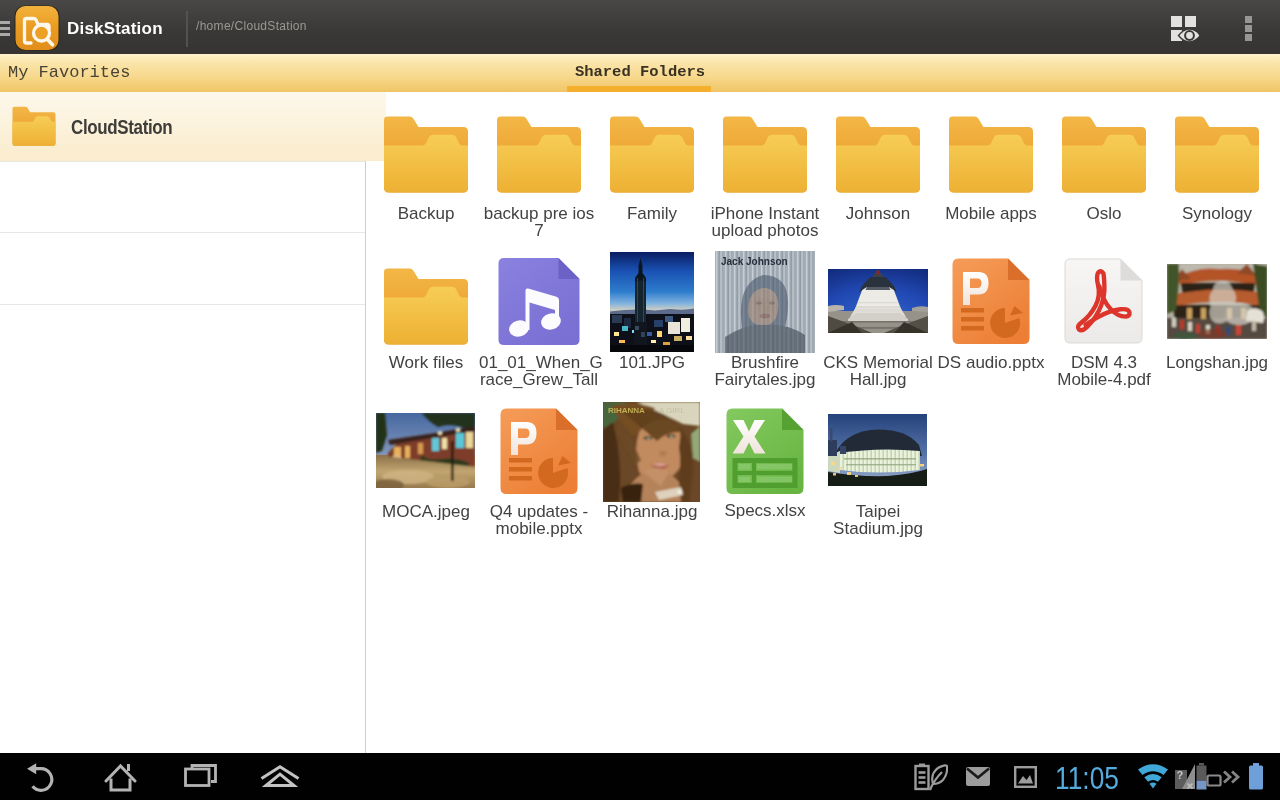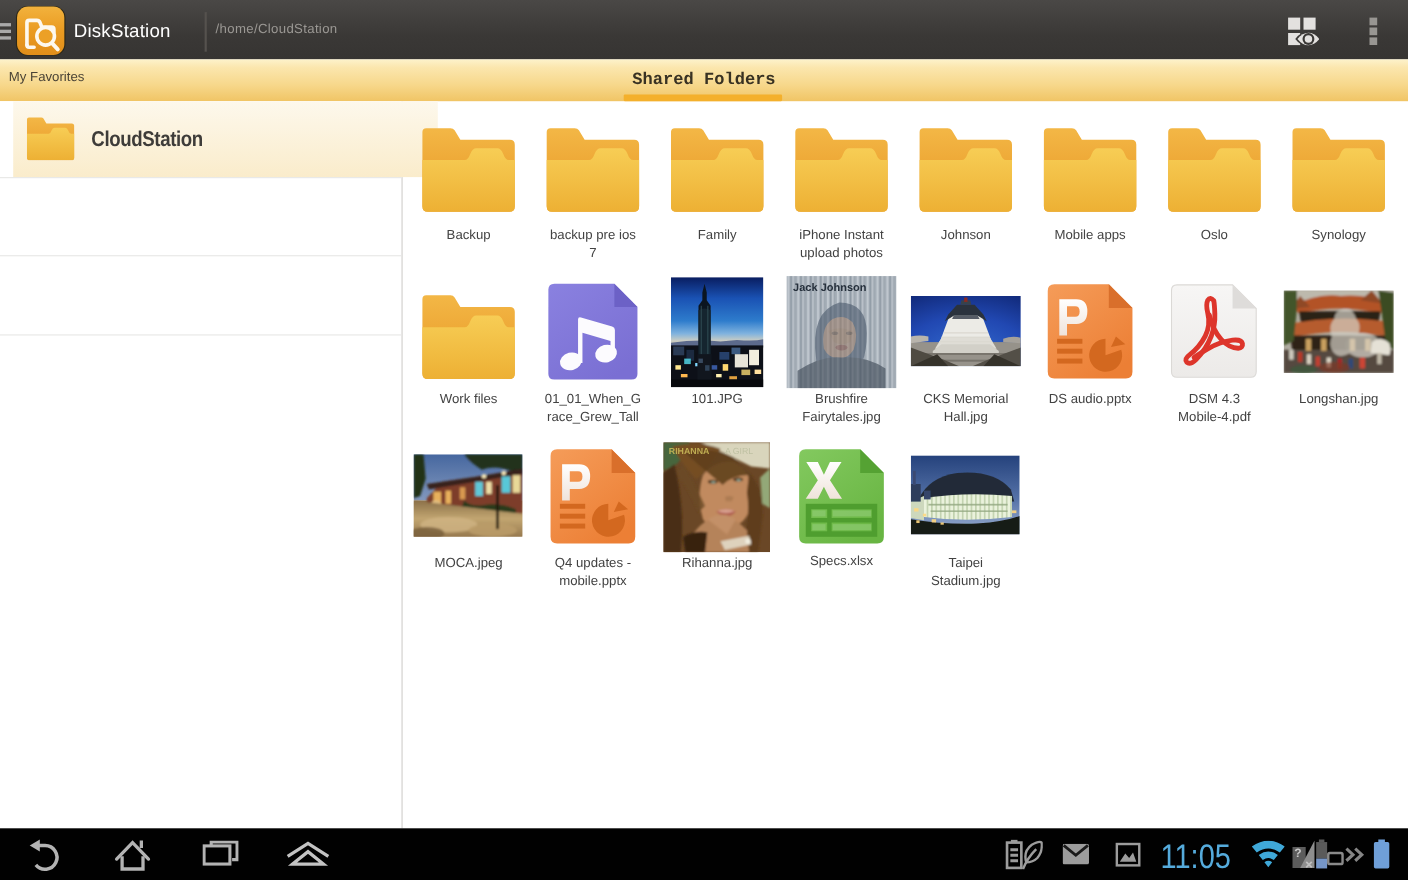--- a/index.html
+++ b/index.html
@@ -1,33 +1,33 @@
 <!DOCTYPE html>
 <html><head>
 <meta charset="utf-8">
 <style>
 html,body{margin:0;padding:0;width:1280px;height:800px;overflow:hidden;background:#fff;
 font-family:"Liberation Sans",sans-serif;-webkit-font-smoothing:antialiased;}
 .abs{position:absolute;}
 #topbar{position:absolute;left:0;top:0;width:1280px;height:54px;
 background:linear-gradient(#4a4846,#3a3836 60%,#363432);border-bottom:0px;}
-#title{position:absolute;left:67px;top:19px;color:#fff;font-size:17px;font-weight:normal;letter-spacing:0.2px;}
+#title{position:absolute;left:67px;top:19px;color:#fff;font-size:17px;font-weight:bold;letter-spacing:0.2px;}
 #path{position:absolute;left:196px;top:19px;color:#9b9894;font-size:12px;letter-spacing:0.3px;}
 #divider{position:absolute;left:186px;top:11px;width:2px;height:36px;background:#55524e;}
 #tabbar{position:absolute;left:0;top:54px;width:1280px;height:38px;
 background:linear-gradient(#fdf2cb,#fbe6ad 20%,#f7d88c 60%,#f1c76a 95%,#f0c464);}
-#myfav{position:absolute;left:8px;top:63px;color:#4a4336;font-size:12px;}
+#myfav{position:absolute;left:8px;top:63px;color:#4a4336;font-size:17px;font-family:Liberation Mono, monospace;}
 #shfold{position:absolute;left:540px;top:63px;width:200px;text-align:center;color:#393223;font-size:15.5px;font-weight:bold;font-family:Liberation Mono, monospace;}
 #underline{position:absolute;left:567px;top:86px;width:144px;height:6px;background:#f4b02c;border-radius:1px;}
 #sidebar{position:absolute;left:0;top:92px;width:365px;height:661px;background:#fff;border-right:1px solid #cfcecb;}
-.srow{position:absolute;left:12px;width:386px;height:70px;}
+.srow{position:absolute;left:0;width:386px;height:70px;}
 .srow .slabel{position:absolute;left:71px;top:24px;font-size:19.5px;font-weight:bold;color:#3e3c39;letter-spacing:-0.4px;transform:scaleX(0.87);transform-origin:0 0;}
 .ssep{position:absolute;left:0;width:365px;height:1px;background:#e7e7e5;}
 #srow1{top:0;height:69px;background:linear-gradient(#fdf8ec,#faeccb);}
-.cell-label{position:absolute;width:120px;text-align:center;font-size:12px;line-height:17px;color:#424242;}
+.cell-label{position:absolute;width:120px;text-align:center;font-size:17px;line-height:17px;color:#424242;}
 #navbar{position:absolute;left:0;top:753px;width:1280px;height:47px;background:#010101;}
 #time{position:absolute;left:1047px;top:760.5px;width:80px;text-align:center;font-size:31px;color:#55abdc;transform:scaleX(0.85);transform-origin:50% 50%;}
 </style>
 </head>
 <body>
 <svg width="0" height="0" style="position:absolute">
   <defs>
     <linearGradient id="fback" x1="0" y1="0" x2="0" y2="1">
       <stop offset="0" stop-color="#f3b746"></stop>
         <stop offset="0.5" stop-color="#eda634"></stop>

